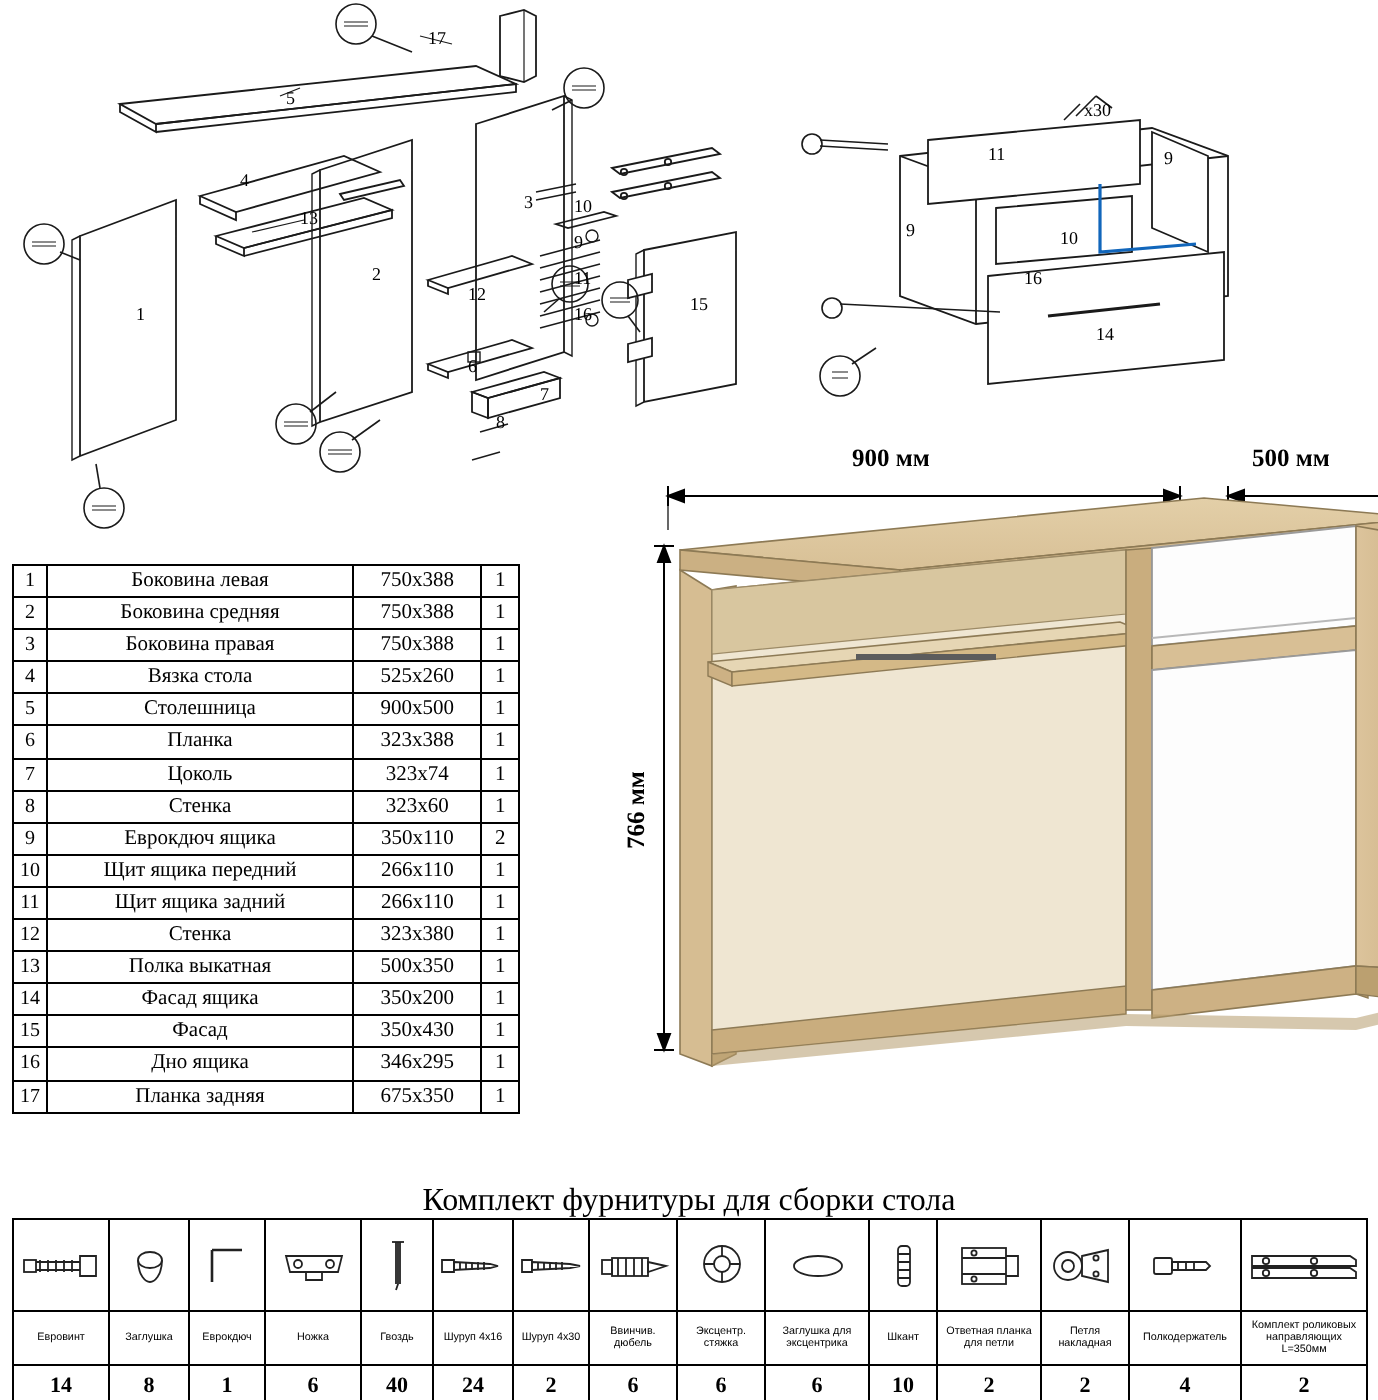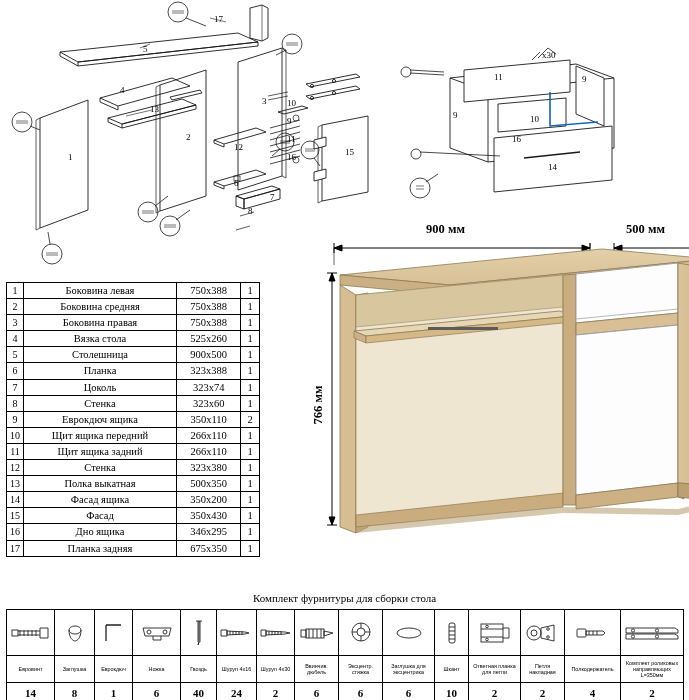--- a/index.html
+++ b/index.html
@@ -28,21 +28,21 @@
     white-space:nowrap;
   }
   #parts-table td.num{width:12px;text-align:center;font-size:10px;}
   #parts-table td.name{width:150px;text-align:center;}
   #parts-table td.size{width:60px;text-align:center;}
   #parts-table td.qty{width:14px;text-align:center;}
 
   
   #hw-title{
     position:absolute;left:0;top:592px;width:689px;
-    text-align:center;font-size:11px;
+    text-align:center;font-size:16px;
   }
   #hw-table{
     position:absolute;left:6px;top:609px;width:677px;
     border-collapse:collapse;
     table-layout:fixed;
   }
   #hw-table td{border:1px solid #000;text-align:center;vertical-align:middle;}
   #hw-table tr.icons td{height:43px;}
   #hw-table tr.labels td{height:24px;font-size:5.4px;line-height:6.2px;padding:1px;font-family:"Liberation Sans",sans-serif;}
   #hw-table tr.counts td{height:17px;font-size:11px;font-weight:bold;}

